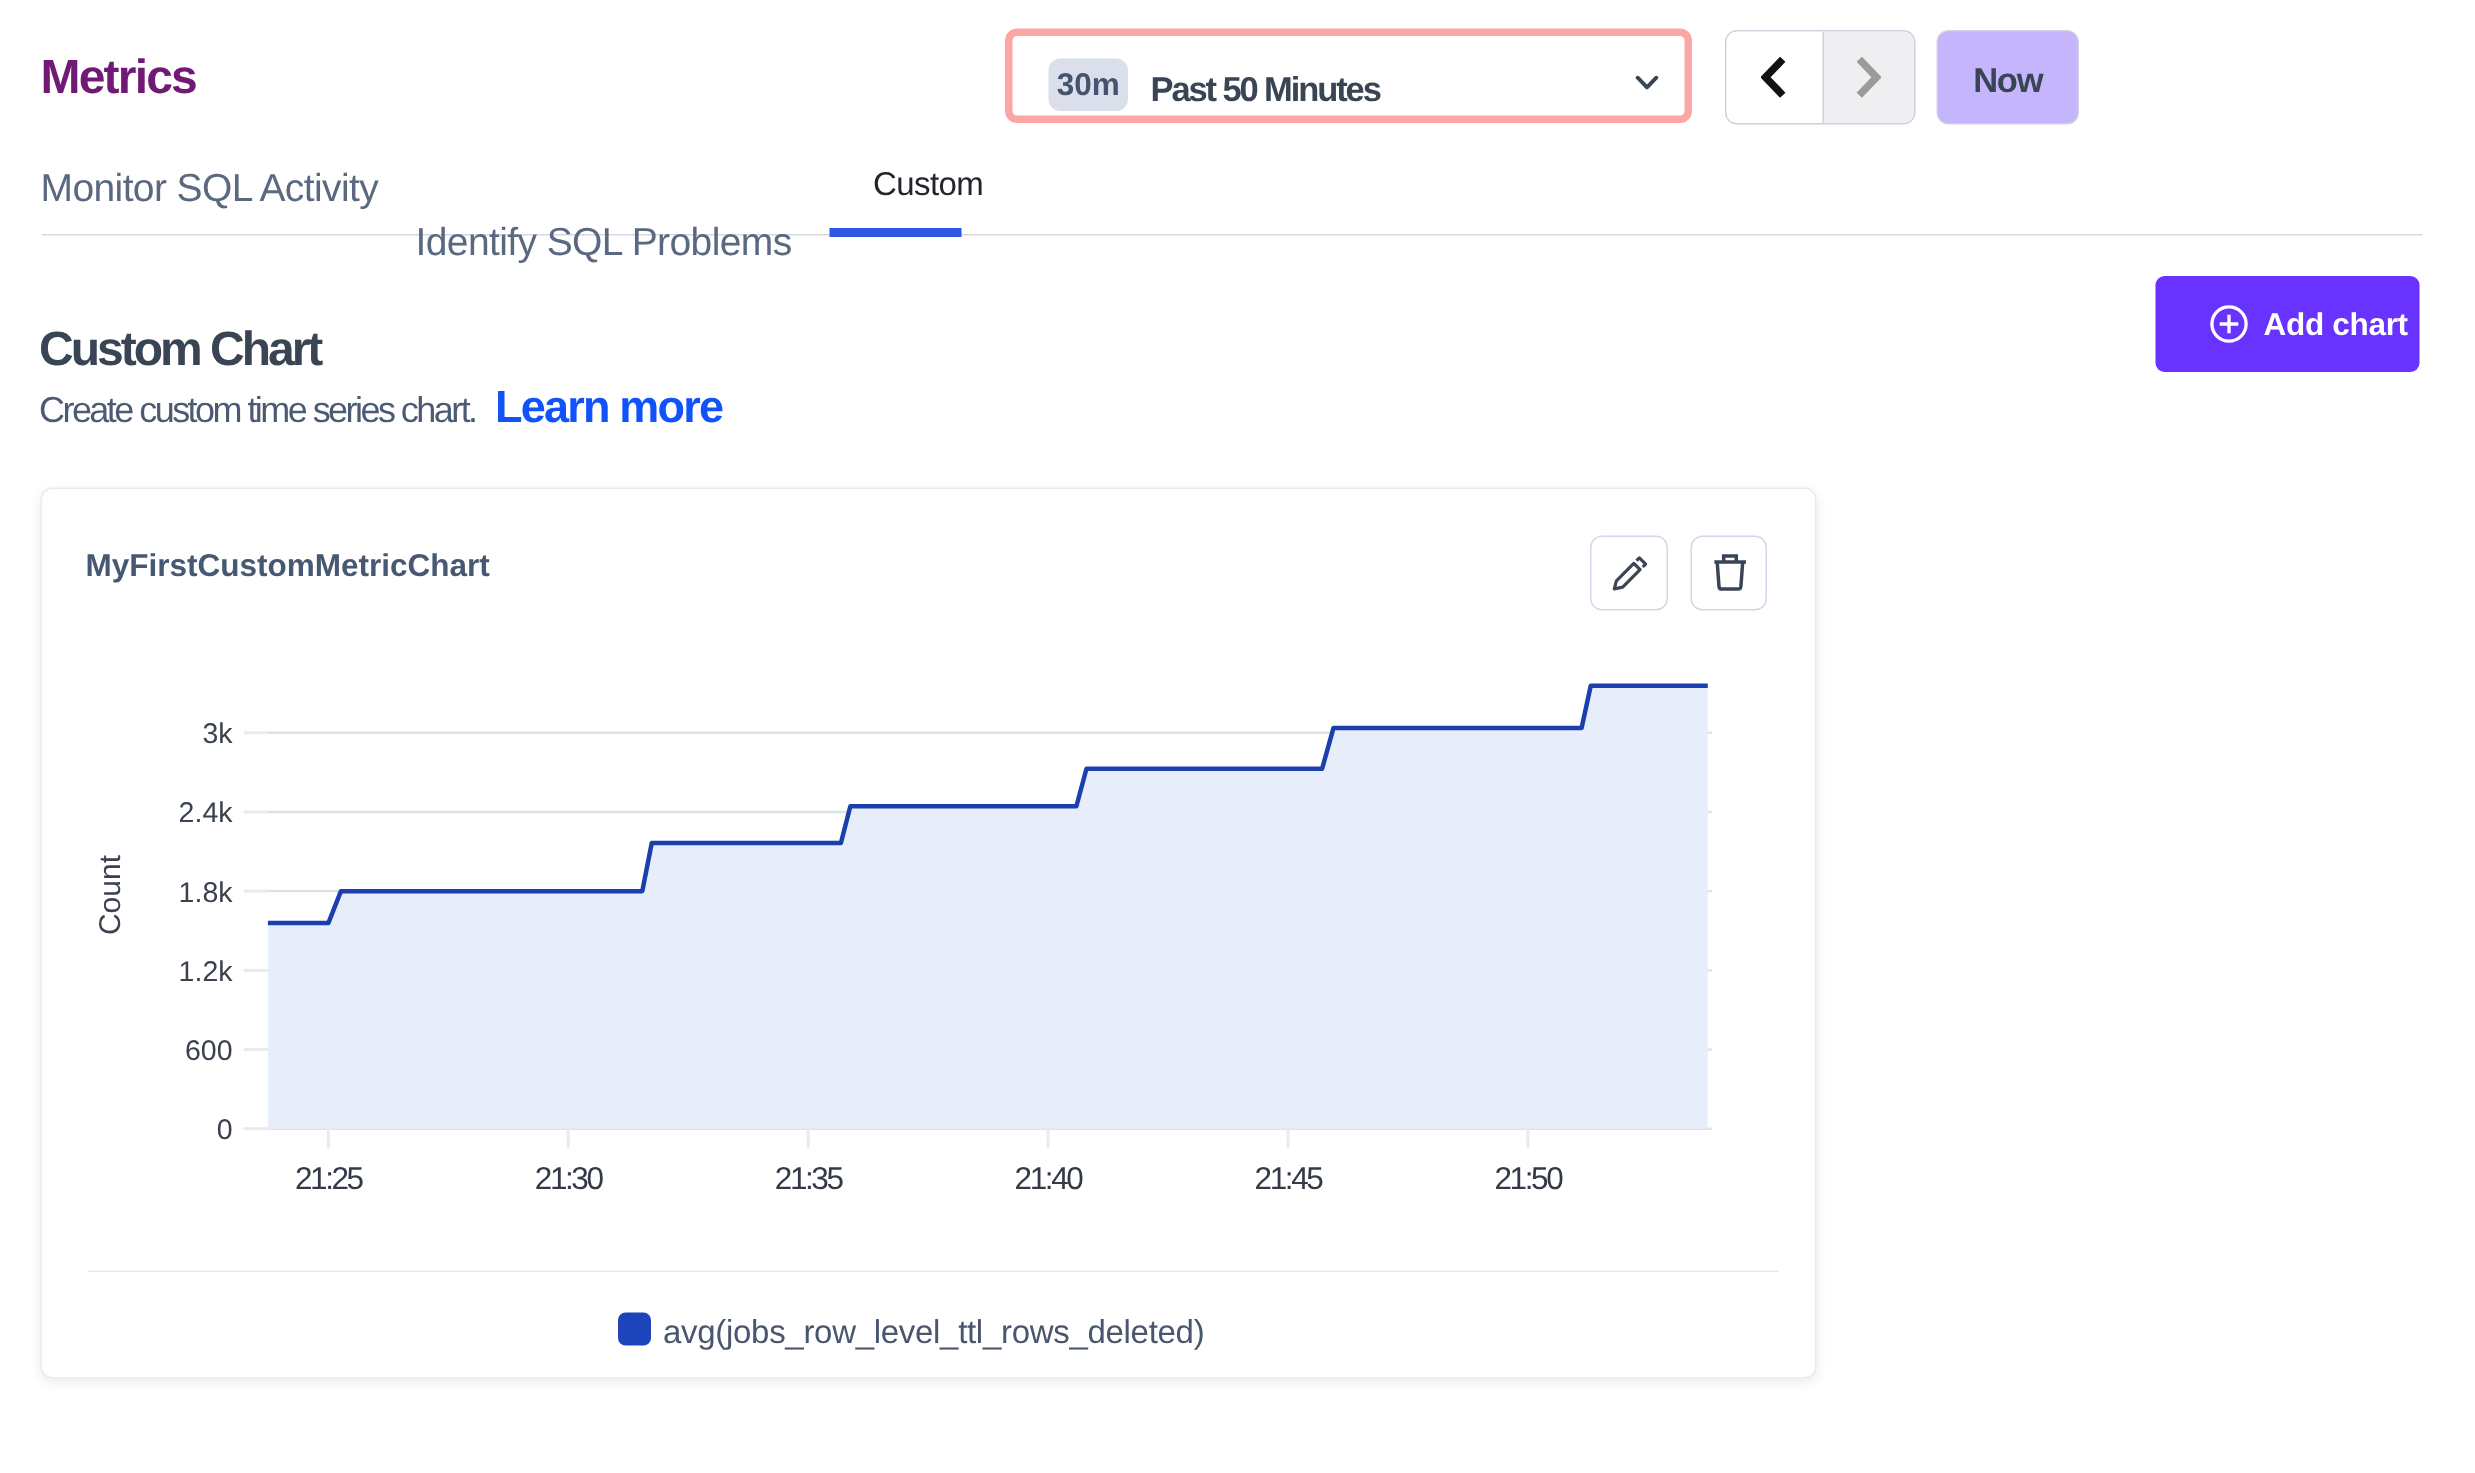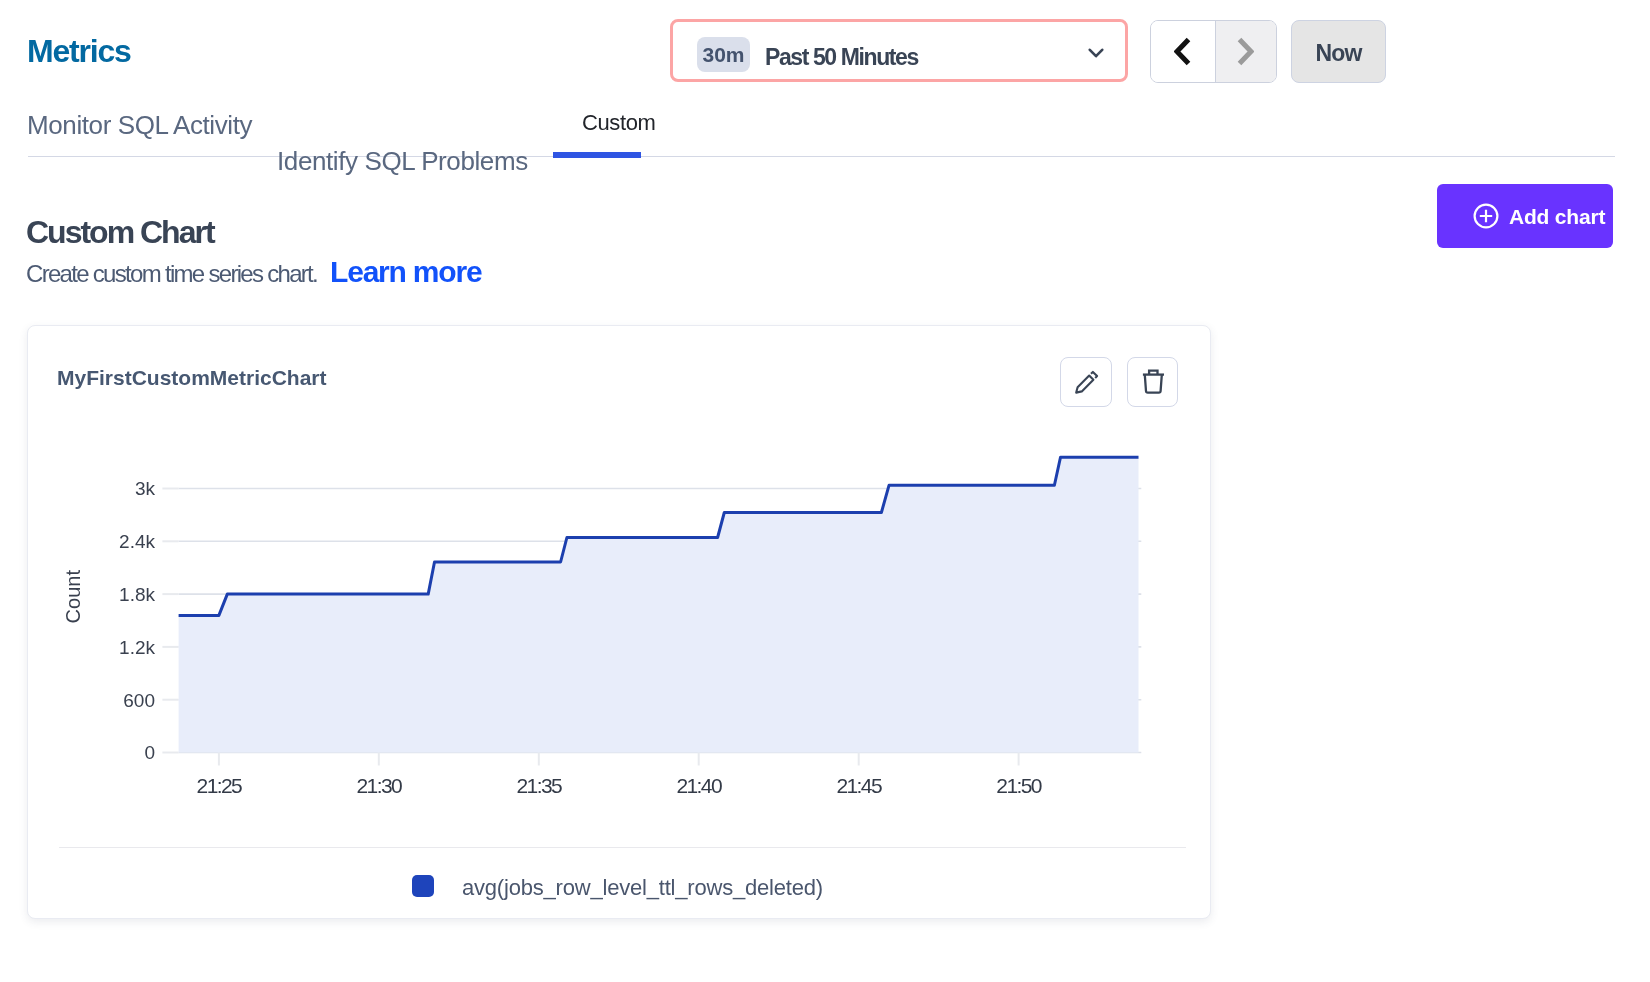--- a/index.html
+++ b/index.html
@@ -3,29 +3,29 @@
 <meta charset="utf-8">
 <style>
   * { margin:0; padding:0; box-sizing:border-box; }
   html,body { width:1650px; height:982px; background:#ffffff;
     font-family:"Liberation Sans", sans-serif; position:relative; overflow:hidden; }
   .abs { position:absolute; line-height:1; }
 </style>
 </head>
 <body>
 
-<div class="abs" style="left:27px; top:35px; font-size:32px; font-weight:700; letter-spacing:-1.2px; color:#0369a1;text-align:right;">Metrics</div>
+<div class="abs" style="left:27px; top:35px; font-size:32px; font-weight:700; letter-spacing:-1.2px; color:#701a75;text-align:right;">Metrics</div>
 
 <div class="abs" style="left:28px; top:156px; width:1587px; height:1px; background:#d4d8e5;"></div>
 <div class="abs" style="left:27px; top:112px; font-size:26px; letter-spacing:-0.4px; color:#5a6880;">Monitor SQL Activity</div>
 <div class="abs" style="left:277px; top:112px; font-size:26px; letter-spacing:-0.4px; color:#5a6880;margin-top:36px;">Identify SQL Problems</div>
 <div class="abs" style="left:554px; top:112px; font-size:22px; letter-spacing:-0.4px; color:#22252b;margin-left:28px;">Custom</div>
 <div class="abs" style="left:553px; top:152px; width:88px; height:6px; background:#2f55e3;"></div>
 
-<div class="abs" style="left:670px; top:19px; width:458px; height:63px; border:3px solid #fca5a5; border-radius:8px; background:#fff;">
+<div class="abs" style="left:670px; top:19px; width:458px; height:63px; border:5px solid #fca5a5; border-radius:8px; background:#fff;">
   <div class="abs" style="left:24px; top:15px; width:53px; height:35px; background:#dadfeb; border-radius:8px; display:flex; align-items:center; justify-content:center; font-size:21px; font-weight:700; color:#44536e;">30m</div>
   <div class="abs" style="left:92px; top:5px; height:61px; display:flex; align-items:center; font-size:23px; font-weight:700; letter-spacing:-1.4px; color:#394455;">Past 50 Minutes</div>
   <svg class="abs" style="left:415px; top:26px;" width="16" height="11" viewBox="0 0 16 11">
     <path d="M1.8 1.8 L8 8.2 L14.2 1.8" fill="none" stroke="#394455" stroke-width="2.6" stroke-linecap="round" stroke-linejoin="round"></path>
   </svg>
 </div>
 
 <div class="abs" style="left:1150px; top:20px; width:127px; height:63px; border:1px solid #ccd1de; border-radius:8px; overflow:hidden; display:flex;">
   <div style="width:63.5px; height:100%; background:#fff; display:flex; align-items:center; justify-content:center;">
     <svg width="17" height="29" viewBox="0 0 17 29">
@@ -33,21 +33,21 @@
       </svg>
   </div>
   <div style="width:1px; height:100%; background:#ccd1de;"></div>
   <div style="flex:1; height:100%; background:#efeff1; display:flex; align-items:center; justify-content:center;">
     <svg width="17" height="29" viewBox="0 0 17 29">
         <path d="M2.5 2.5 L14 14.5 L2.5 26.5" fill="none" stroke="#9b9b9b" stroke-width="5" stroke-linecap="butt" stroke-linejoin="miter"></path>
       </svg>
   </div>
 </div>
 
-<div class="abs" style="left:1291px; top:20px; width:95px; height:63px; border:1px solid #cdd3e2; border-radius:8px; background:#e5e5e5; display:flex; align-items:center; justify-content:center; padding-top:4px; font-size:23px; font-weight:700; letter-spacing:-0.8px; color:#394455;">Now</div>
+<div class="abs" style="left:1291px; top:20px; width:95px; height:63px; border:1px solid #cdd3e2; border-radius:8px; background:#c4b5fd; display:flex; align-items:center; justify-content:center; padding-top:4px; font-size:23px; font-weight:700; letter-spacing:-0.8px; color:#394455;">Now</div>
 
 <div class="abs" style="left:26px; top:200px; font-size:32px; font-weight:700; letter-spacing:-2.0px; color:#394455;margin-top:16px;">Custom Chart</div>
 <div class="abs" style="left:26px; top:257px; font-size:24px; letter-spacing:-1.7px; color:#4c5a73;">Create custom time series chart. <span style="font-weight:700; color:#1252fa; margin-left:8px; font-size:30px; letter-spacing:-1.2px;">Learn more</span></div>
 
 <div class="abs" style="left:1437px; top:184px; width:176px; height:64px; background:#6933ff; border-radius:6px; display:flex; align-items:center; padding-left:36px;">
   <svg width="26" height="26" viewBox="0 0 26 26">
     <circle cx="13" cy="13" r="11.4" fill="none" stroke="#ffffff" stroke-width="2.2"></circle>
     <path d="M13 6.8 V19.2 M6.8 13 H19.2" stroke="#ffffff" stroke-width="2.2" stroke-linecap="butt"></path>
   </svg>
   <span style="margin-left:10px; font-size:21px; font-weight:700; letter-spacing:-0.2px; color:#ffffff;">Add chart</span>
@@ -117,13 +117,13 @@
     <text x="858.7" y="792.6">21:45</text>
     <text x="1018.6" y="792.6">21:50</text>
   </g>
 
   <text transform="translate(80 596.7) rotate(-90)" font-family="Liberation Sans, sans-serif" font-size="20" fill="#3a414f" text-anchor="middle">Count</text>
 </svg>
 
 <div class="abs" style="left:59px; top:847px; width:1127px; height:1px; background:#e9e9ed;"></div>
 
 <div class="abs" style="left:412px; top:875px; width:22px; height:22px; border-radius:5px; background:#1e44bb;"></div>
-<div class="abs" style="left:462px; top:877px; font-size:22px; letter-spacing:-0.2px; color:#4a566d;">avg(jobs_row_level_ttl_rows_deleted)</div>
+<div class="abs" style="left:442px; top:877px; font-size:22px; letter-spacing:-0.2px; color:#4a566d;">avg(jobs_row_level_ttl_rows_deleted)</div>
 
 </body></html>

